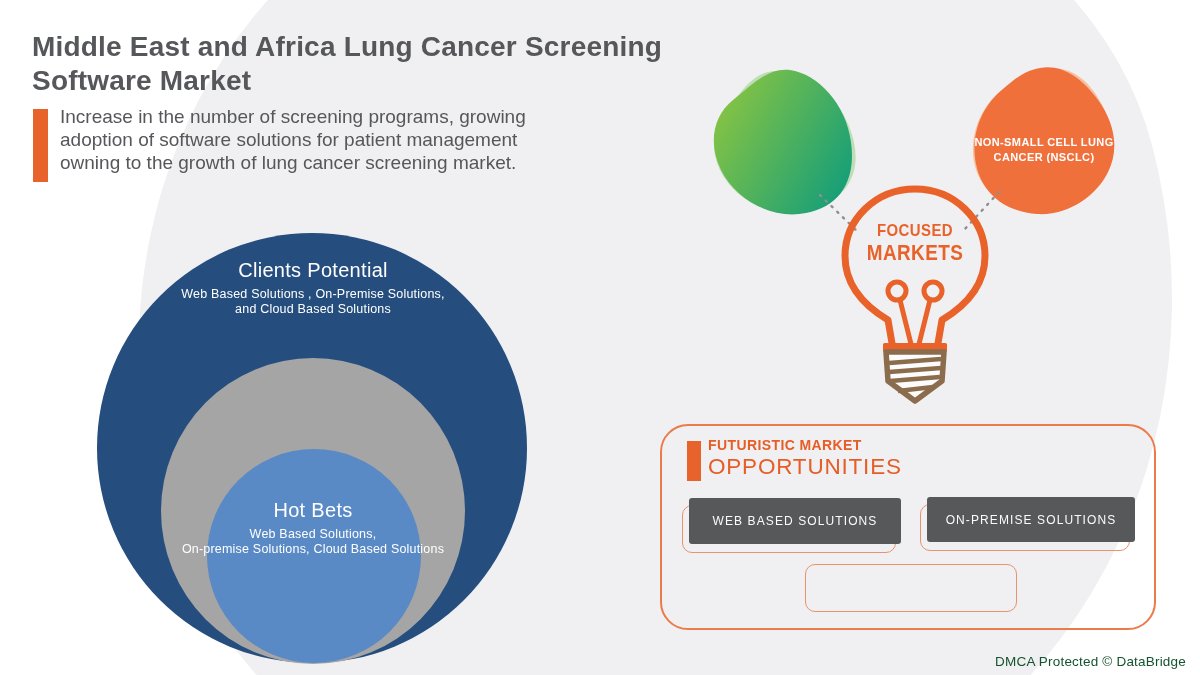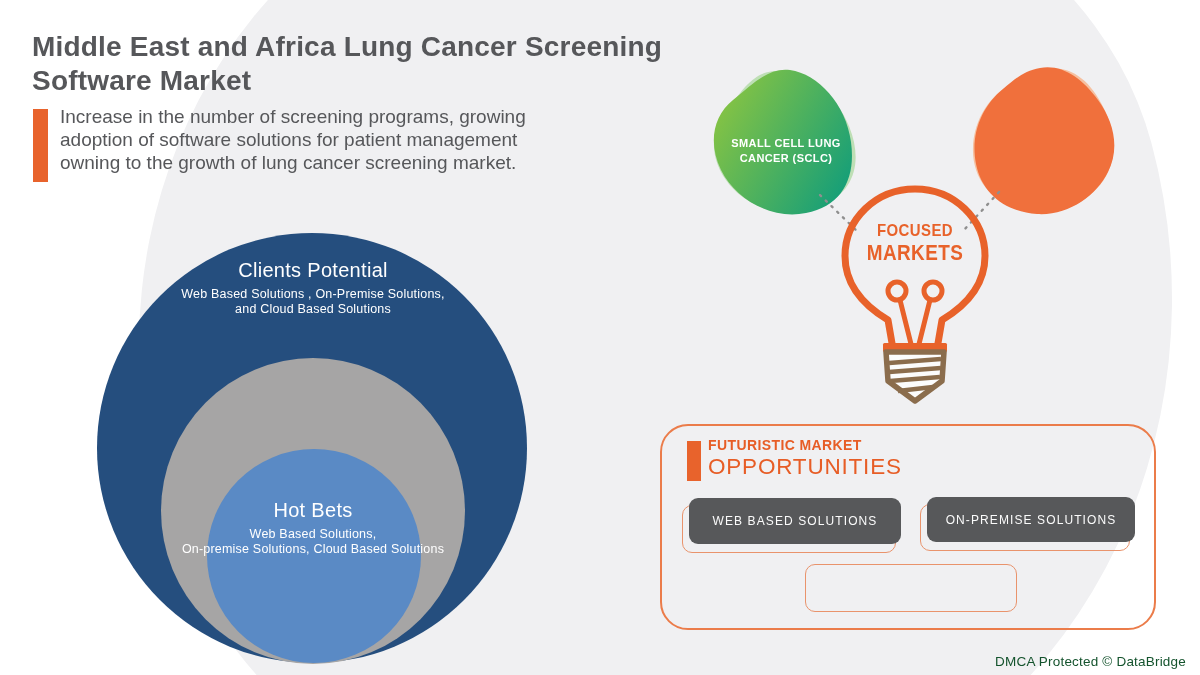--- a/index.html
+++ b/index.html
@@ -61,21 +61,21 @@
   
   #opportunities-panel{
     left:660px;top:424px;width:492px;height:202px;
     border:2px solid #eb7c4a;border-radius:28px;
   }
   #opp-bar{left:687px;top:441px;width:14px;height:40px;background:#e8632c;}
   #opp-heading{left:708px;top:437px;width:320px;color:#e75d26;}
   #opp-heading-line1{font-size:14px;font-weight:700;letter-spacing:.4px;line-height:1.25;}
   #opp-heading-line2{font-size:22.5px;font-weight:400;letter-spacing:.8px;line-height:1.05;}
   .chip{
-    background:#57585a;border-radius:9px;
+    background:#57585a;border-radius:3px;
     display:flex;align-items:center;justify-content:center;
     color:#fbfbfb;font-size:12px;letter-spacing:1.1px;font-weight:400;
   }
   .chip-outline{border:1.5px solid #e9936c;border-radius:10px;background:transparent;}
   #chip1{left:689px;top:498px;width:212px;height:46px;}
   #chip1-outline{left:682px;top:505px;width:212px;height:46px;}
   #chip2{left:927px;top:497px;width:208px;height:45px;}
   #chip2-outline{left:920px;top:504px;width:208px;height:45px;}
   #chip3{left:812px;top:557px;width:210px;height:46px;}
   #chip3-outline{left:805px;top:564px;width:210px;height:46px;}
@@ -139,22 +139,22 @@
       <line x1="930" y1="300" x2="919" y2="344" stroke="#e8622a" stroke-width="5" stroke-linecap="round"></line>
       <rect x="883" y="343" width="64" height="9" fill="#e8622a" rx="1.5"></rect>
       <path d="M 886,352 L 944,352 L 942,381 L 915,401 L 888,381 Z" fill="#fcfcfc" stroke="#8b6d4d" stroke-width="5.5" stroke-linejoin="round"></path>
       <line x1="889" y1="363" x2="941" y2="359" stroke="#8b6d4d" stroke-width="4.5"></line>
       <line x1="889" y1="372" x2="941" y2="368" stroke="#8b6d4d" stroke-width="4.5"></line>
       <line x1="890" y1="381" x2="940" y2="377" stroke="#8b6d4d" stroke-width="4.5"></line>
       <line x1="898" y1="391" x2="933" y2="387" stroke="#8b6d4d" stroke-width="4.5"></line>
     </g>
   </svg>
 
-  <div id="node-sclc-label" class="abs node-label" style="white-space:pre-line;">SMALL CELL LUNG
-CANCER (SCLC)</div>
+  <div id="node-nsclc-label" class="abs node-label" style="white-space:pre-line;">NON-SMALL CELL LUNG
+CANCER (NSCLC)</div>
 
   <div id="focused-label" class="abs">
     <div id="focused-line1">FOCUSED</div>
     <div id="focused-line2">MARKETS</div>
   </div>
 
   <div id="opportunities-panel" class="abs"></div>
   <div id="opp-bar" class="abs"></div>
   <div id="opp-heading" class="abs">
     <div id="opp-heading-line1">FUTURISTIC MARKET</div>

